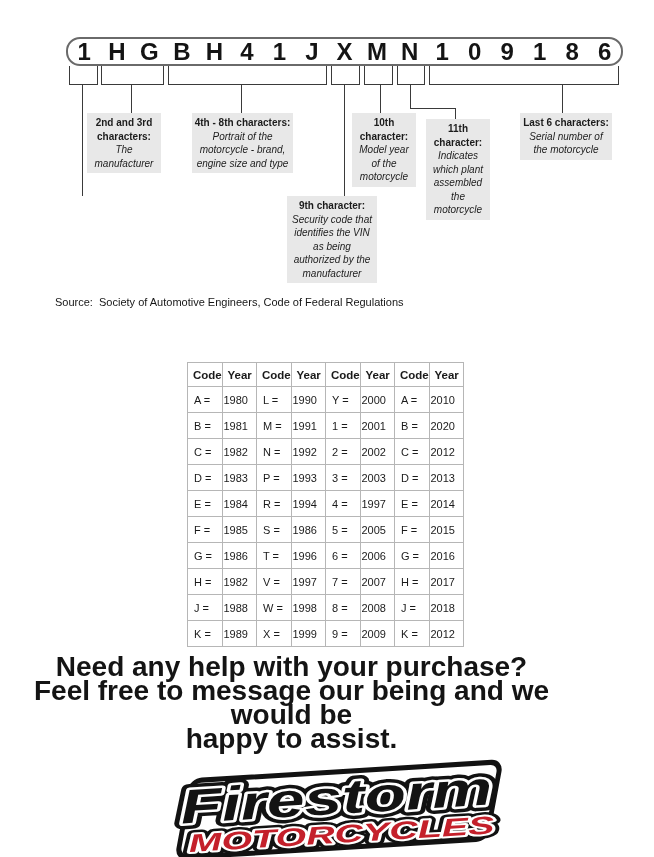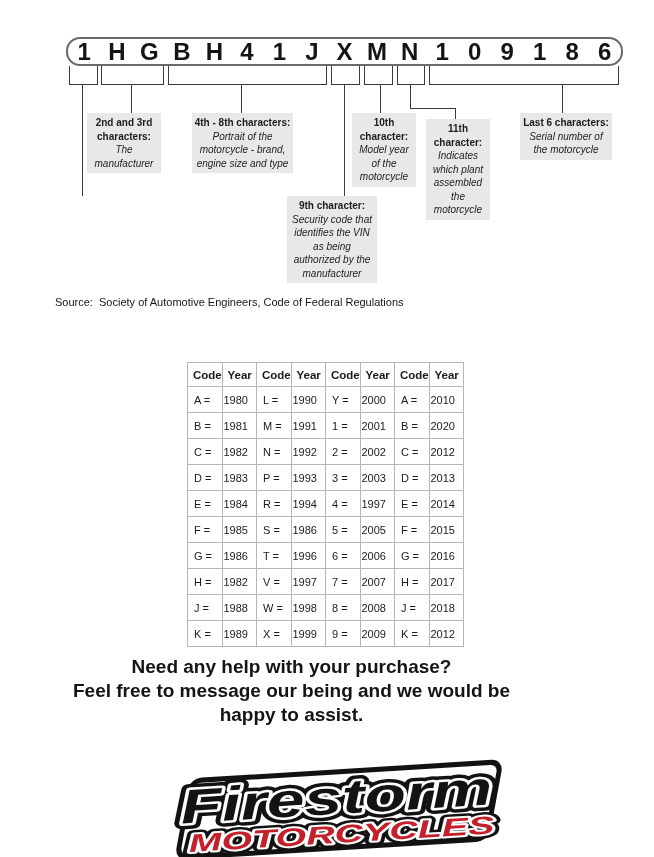--- a/index.html
+++ b/index.html
@@ -69,21 +69,21 @@
     border:1px solid #b6b6b6;height:23px;vertical-align:middle;
     font-size:11px;color:#1a1a1a;white-space:nowrap;overflow:hidden;
   }
   .year-table th{font-size:11.5px;font-weight:bold;text-align:left;padding:0 0 0 5px;}
   .year-table td.code{text-align:left;padding-left:6px;}
   .year-table td.year{padding-right:4px;}
 
   
   .help{
     position:absolute;left:0;top:655px;width:583px;text-align:center;
-    font-size:19px;font-weight:bold;line-height:24px;color:#141414;
+    font-size:28px;font-weight:bold;line-height:24px;color:#141414;
   }
 
   
   .logo{position:absolute;left:150px;top:766px;width:370px;height:88px;transform:rotate(-3.5deg);}
   .logo svg{display:block;}
   .logo text{font-family:"Liberation Sans", sans-serif;font-weight:bold;font-style:italic;}
 </style>
 </head>
 <body>
 

